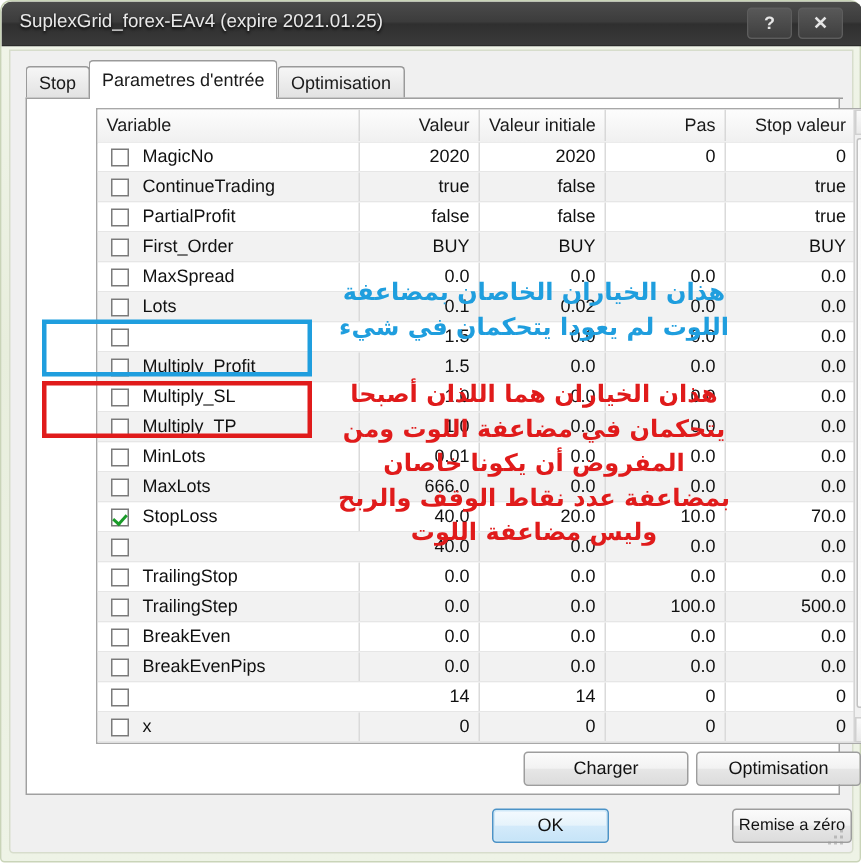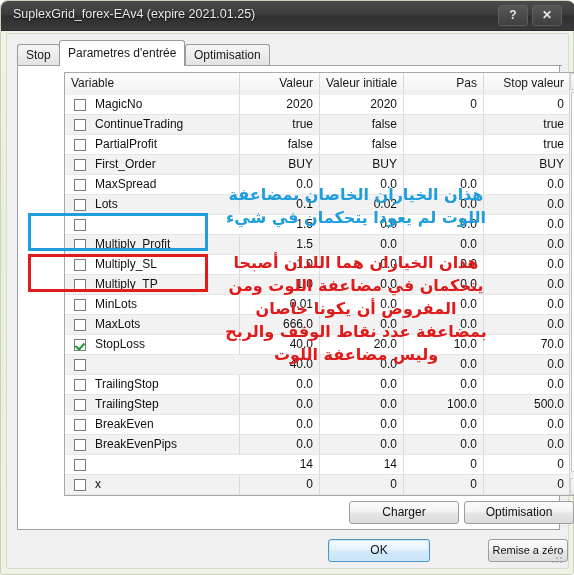--- a/index.html
+++ b/index.html
@@ -271,21 +271,21 @@
     line-height: 21px;
     cursor: pointer;
   }
   #btn-charger { left: 331px; top: 435px; width: 110px; }
   #btn-enregistrer { left: 446px; top: 435px; width: 110px; }
 
   
   #btn-ok {
     position: absolute;
     left: 321px; top: 505px;
-    width: 102px; height: 23px;
+    width: 78px; height: 23px;
     box-sizing: border-box;
     border: 1px solid #4c93c7;
     border-radius: 3px;
     background: linear-gradient(to bottom, #f4fafe 0%, #e6f3fb 48%, #d3eafa 52%, #c6e4f8 100%);
     box-shadow: 0 0 0 1px #cfe8f7 inset;
     font-size: 12px;
     color: #111;
     text-align: center;
     line-height: 21px;
     cursor: pointer;

